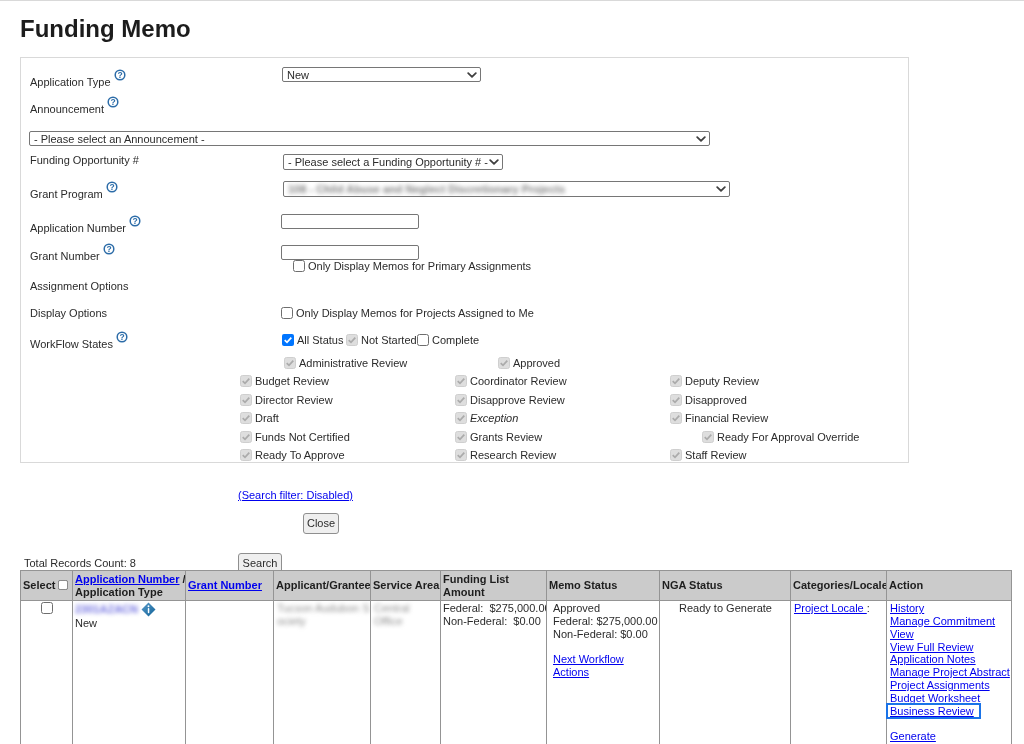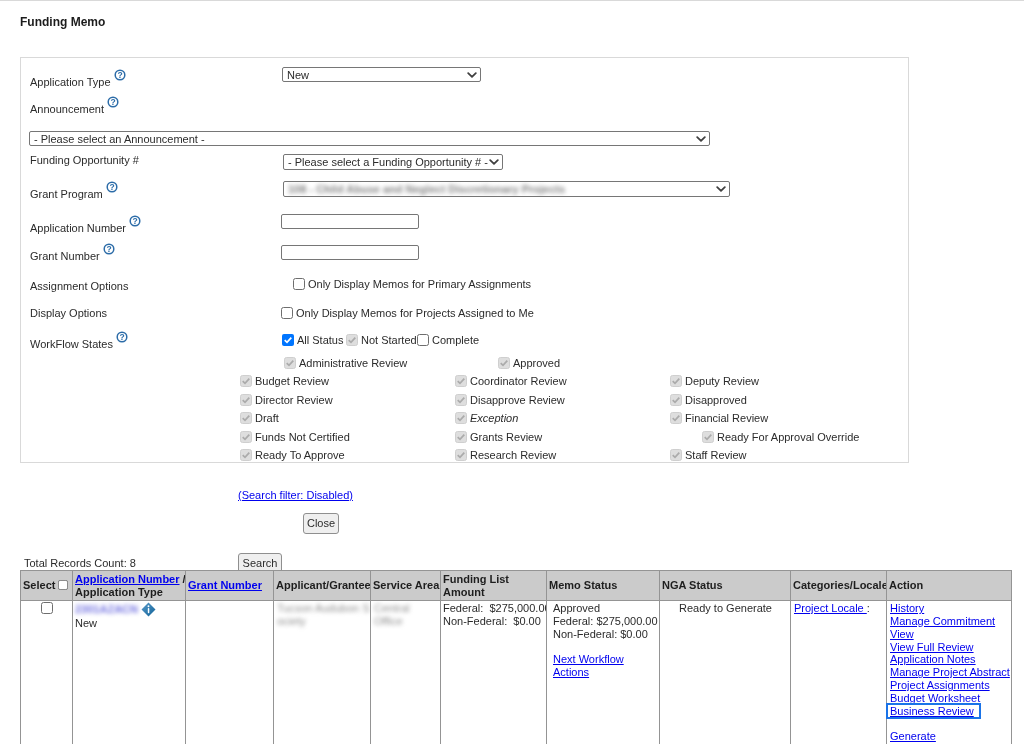--- a/index.html
+++ b/index.html
@@ -1,19 +1,19 @@
 <!DOCTYPE html>
 <html><head>
 <meta charset="utf-8">
 <style>
 * { margin:0; padding:0; box-sizing:border-box; }
 html,body { width:1024px; height:744px; overflow:hidden; background:#fff; }
 body { font-family:"Liberation Sans",sans-serif; font-size:11px; color:#2b2b2b; border-top:1px solid #d9d9d9; position:relative; }
 .abs { position:absolute; }
-h1 { position:absolute; left:20px; top:14px; font-size:12px; font-weight:bold; color:#1c1c1c; letter-spacing:0; }
+h1 { position:absolute; left:20px; top:14px; font-size:24px; font-weight:bold; color:#1c1c1c; letter-spacing:0; }
 #fbox { position:absolute; left:20px; top:56px; width:889px; height:406px; border:1px solid #d9d9d9; }
 .lbl { position:absolute; left:30px; white-space:nowrap; color:#2b2b2b; }
 .qi { display:inline-block; position:relative; top:-5px; margin-left:3px; }
 .sel { position:absolute; background:#fff; border:1px solid #767676; border-radius:2px; display:flex; align-items:center; padding-left:4px; overflow:hidden; white-space:nowrap; }
 .chev { position:absolute; right:3px; top:50%; transform:translateY(-50%); }
 .inp { position:absolute; background:#fff; border:1px solid #767676; border-radius:2px; }
 .ck { position:absolute; display:flex; align-items:center; white-space:nowrap; }
 .ck svg { margin-right:3px; flex:none; }
 a { color:#0000EE; text-decoration:underline; }
 .btn { position:absolute; background:#efefef; border:1px solid #8f8f8f; border-radius:3px; font-family:"Liberation Sans",sans-serif; font-size:11px; color:#2c2c2c; text-align:center; line-height:19px; }
@@ -70,21 +70,21 @@
       </svg></span></div>
 <div class="inp" style="left:281px; top:213px; width:138px; height:15px;"></div>
 
 <div class="lbl" style="top:247px;">Grant Number<span class="qi"><svg width="12" height="12">
         <circle cx="6" cy="6" r="4.8" fill="none" stroke="#2c6ca8" stroke-width="1.5"></circle>
         <text x="6" y="9" font-size="8.5" fill="#2c6ca8" text-anchor="middle" font-weight="bold">?</text>
       </svg></span></div>
 <div class="inp" style="left:281px; top:244px; width:138px; height:15px;"></div>
 
 <div class="lbl" style="top:279px;">Assignment Options</div>
-<div class="ck" style="left:281px; top:277px;padding-left:12px;"><svg width="12" height="12" viewBox="0 0 12 12">
+<div class="ck" style="left:281px; top:259px;padding-left:12px;"><svg width="12" height="12" viewBox="0 0 12 12">
       <rect x="0.5" y="0.5" width="11" height="11" rx="2" fill="#fff" stroke="#6e6e6e"></rect>
     </svg> Only Display Memos for Primary Assignments</div>
 
 <div class="lbl" style="top:306px;">Display Options</div>
 <div class="ck" style="left:281px; top:306px;"><svg width="12" height="12" viewBox="0 0 12 12">
       <rect x="0.5" y="0.5" width="11" height="11" rx="2" fill="#fff" stroke="#6e6e6e"></rect>
     </svg> Only Display Memos for Projects Assigned to Me</div>
 
 <div class="lbl" style="top:335px;">WorkFlow States<span class="qi"><svg width="12" height="12">
         <circle cx="6" cy="6" r="4.8" fill="none" stroke="#2c6ca8" stroke-width="1.5"></circle>

